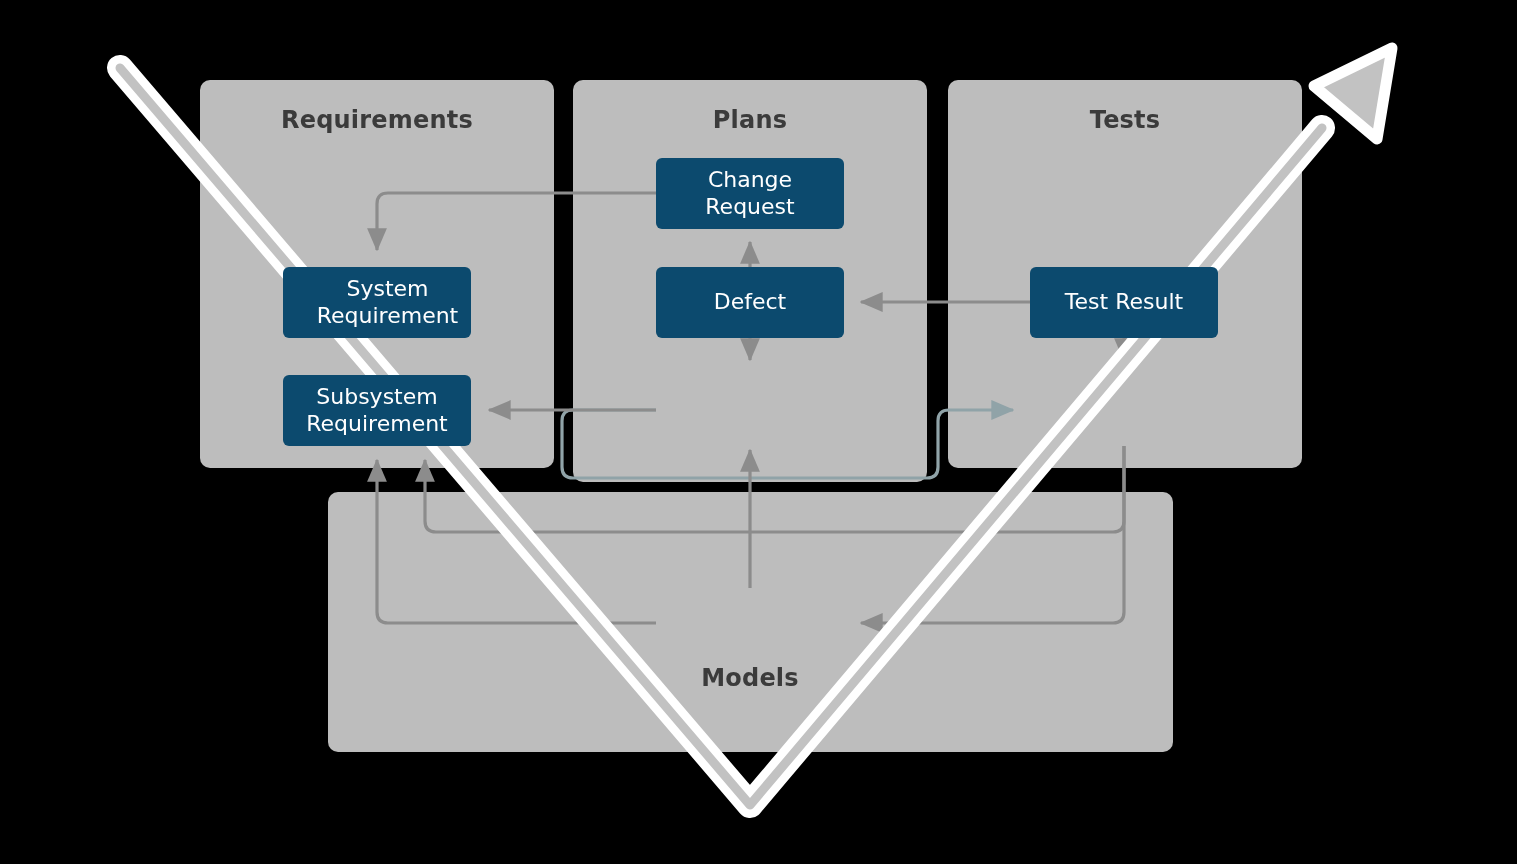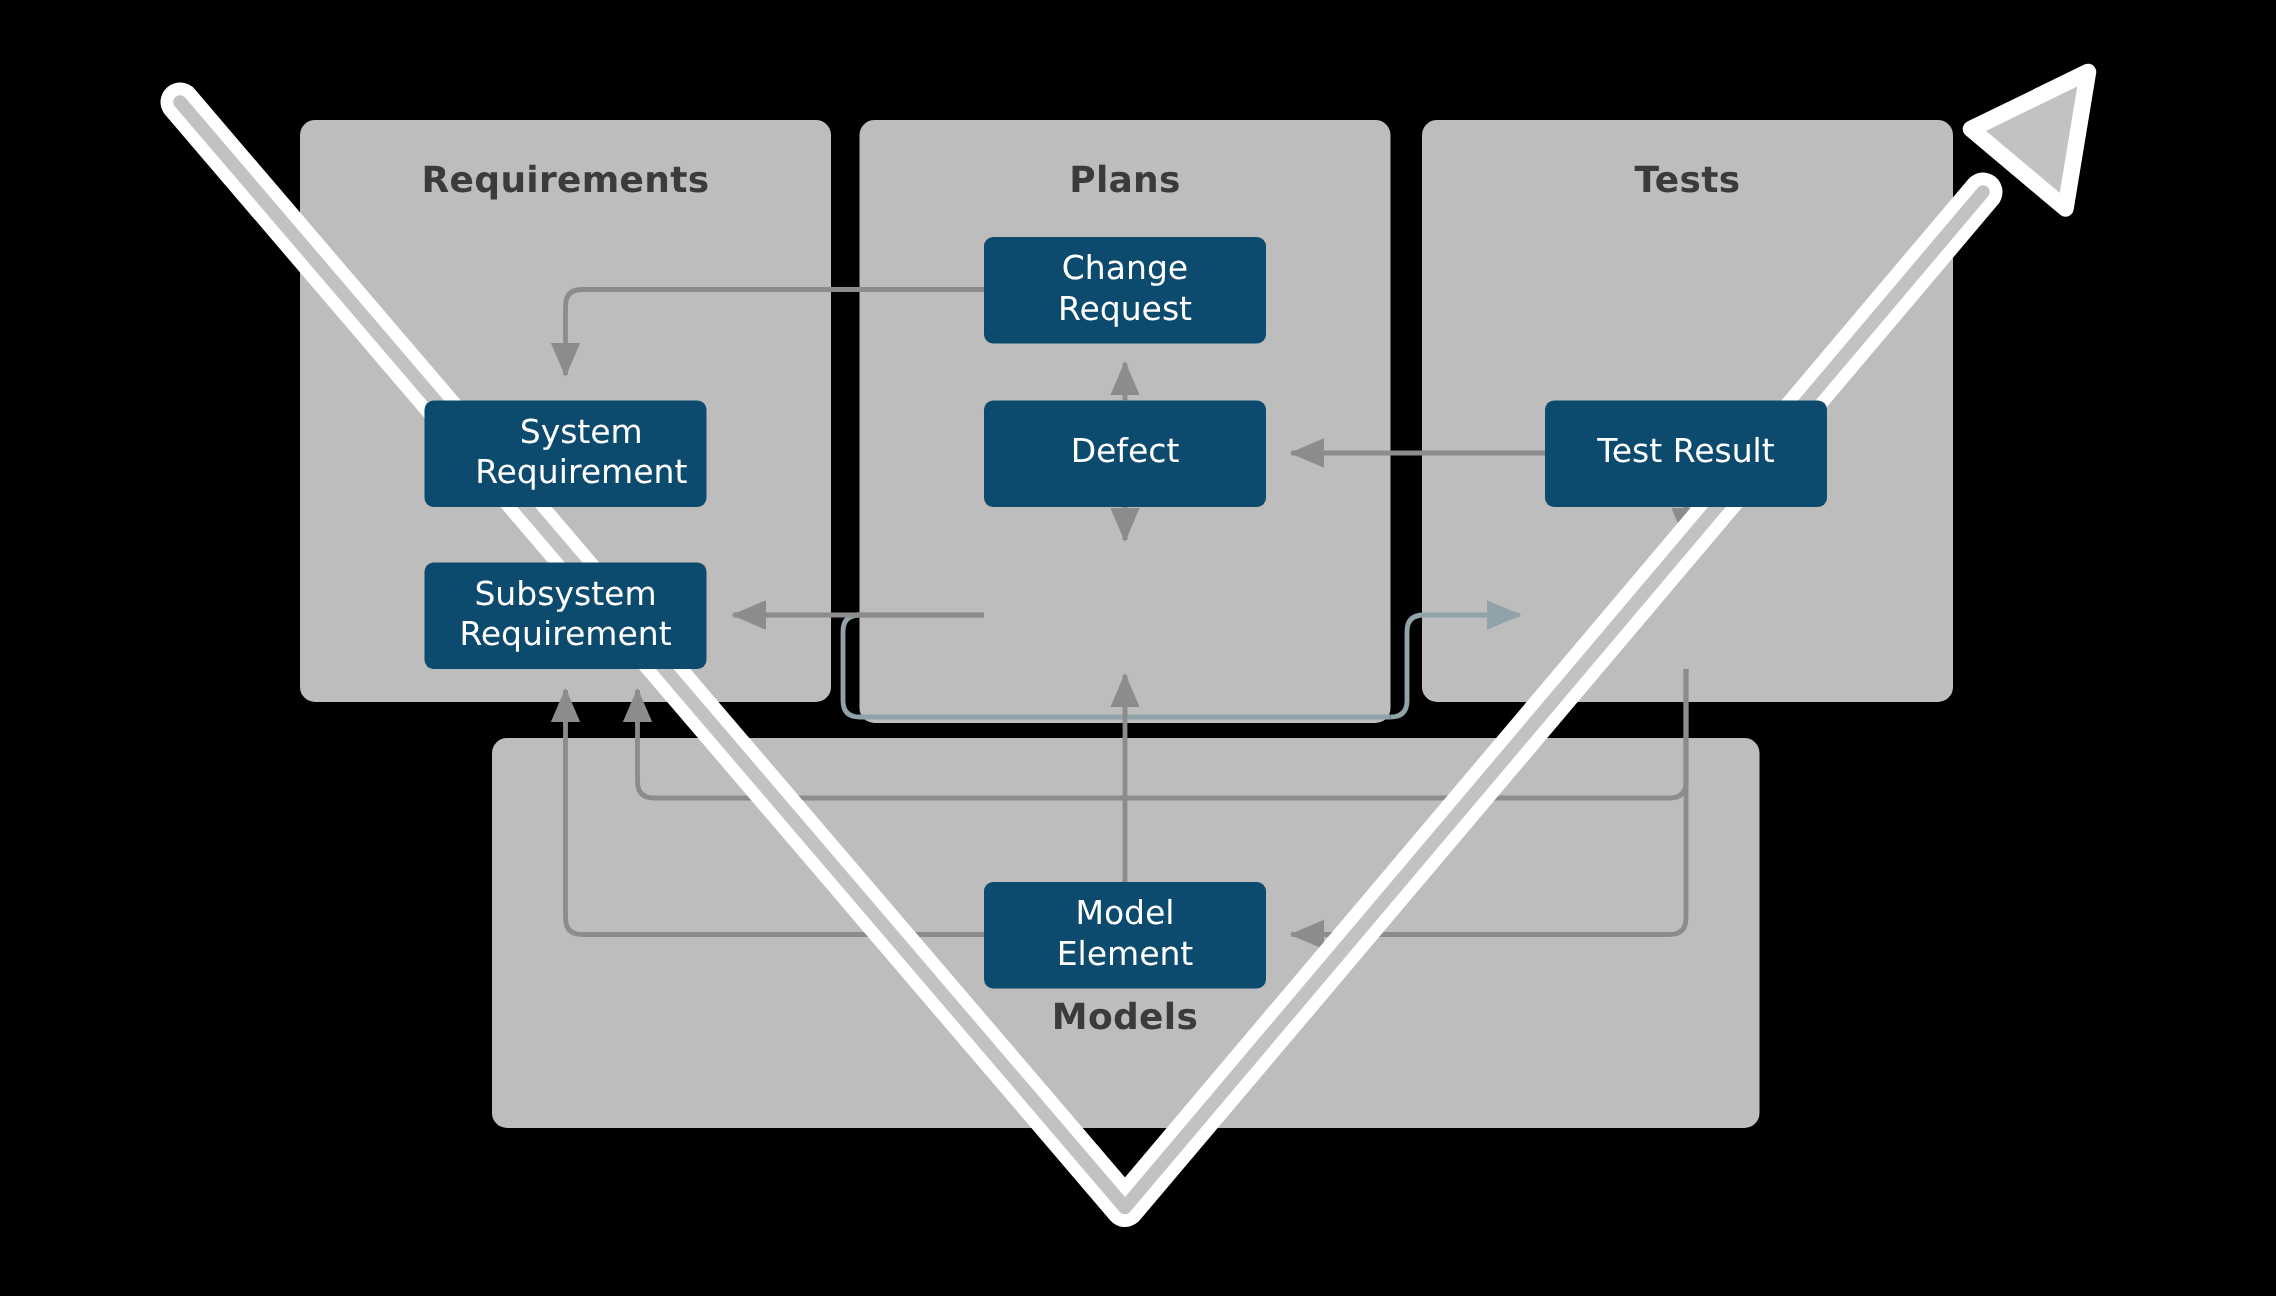--- a/index.html
+++ b/index.html
@@ -126,16 +126,14 @@
 
   <div class="node" style="left:656px; top:158px; width:188px; height:71px;">Change
 Request</div>
 
   <div class="node" style="left:656px; top:267px; width:188px; height:71px;">Defect</div>
 
 
   <div class="node" style="left:1030px; top:267px; width:188px; height:71px;">Test Result</div>
 
 
-  <div class="node" style="left:656px; top:588px; width:188px; height:71px;">Model
-Element</div>
 
 </div>
 
 </body></html>

